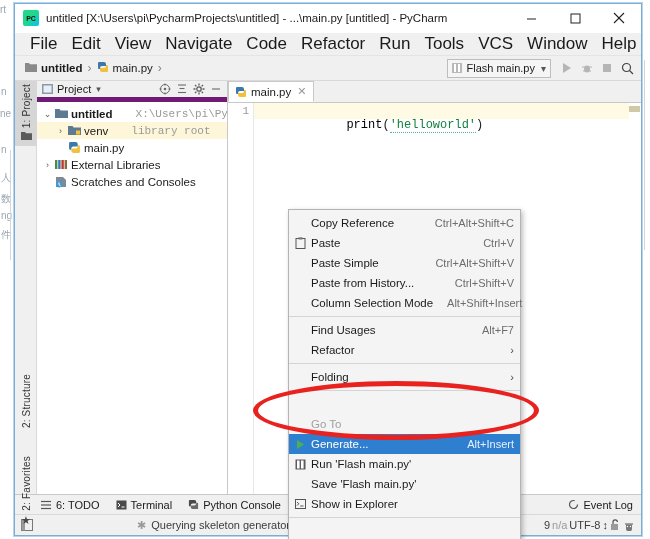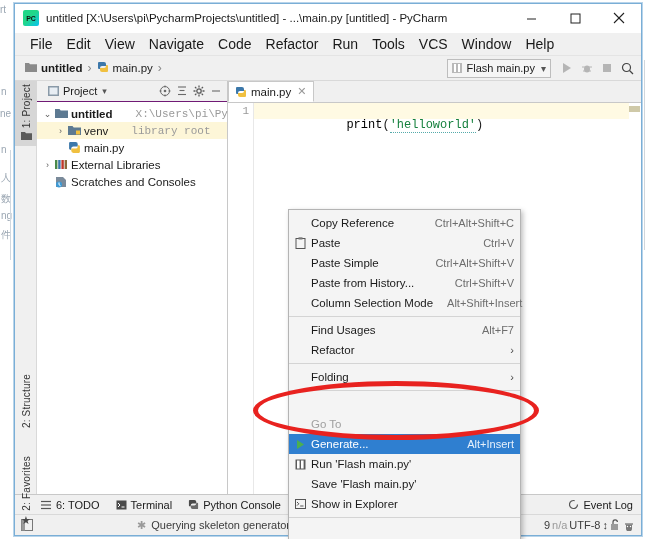--- a/index.html
+++ b/index.html
@@ -79,21 +79,21 @@
   #menubar {
     height: 23px;
     background: #f0f0f0;
     display: flex; align-items: center;
     padding-left: 8px;
     flex: 0 0 auto;
     border-bottom: 1px solid #e4e4e4;
   }
   .menu-item {
     padding: 2px 7px;
-    font-size: 14px;
+    font-size: 17px;
     color: #1a1a1a;
     white-space: nowrap;
   }
 
   
   #navbar {
     height: 25px;
     background: #f0f0f0;
     display: flex; align-items: center;
     padding-left: 10px;
@@ -167,22 +167,22 @@
     width: 191px;
     background: #ffffff;
     display: flex; flex-direction: column;
     border-right: 1px solid #c8c8c8;
     flex: 0 0 auto;
   }
   #project-header {
     height: 21px;
     background: #f0f0f0;
     display: flex; align-items: center;
-    padding-left: 11px;
-    border-bottom: 1px solid #701a75;
+    padding-left: 5px;
+    border-bottom: 5px solid #701a75;
     flex: 0 0 auto;
   }
   #project-header .ph-title {
     font-size: 11px; color: #1a1a1a; margin-left: 4px;
   }
   #project-header .ph-icons {
     margin-left: auto; display: flex; align-items: center; padding-right: 3px;
   }
   .ph-ico {
     width: 17px; height: 17px;

